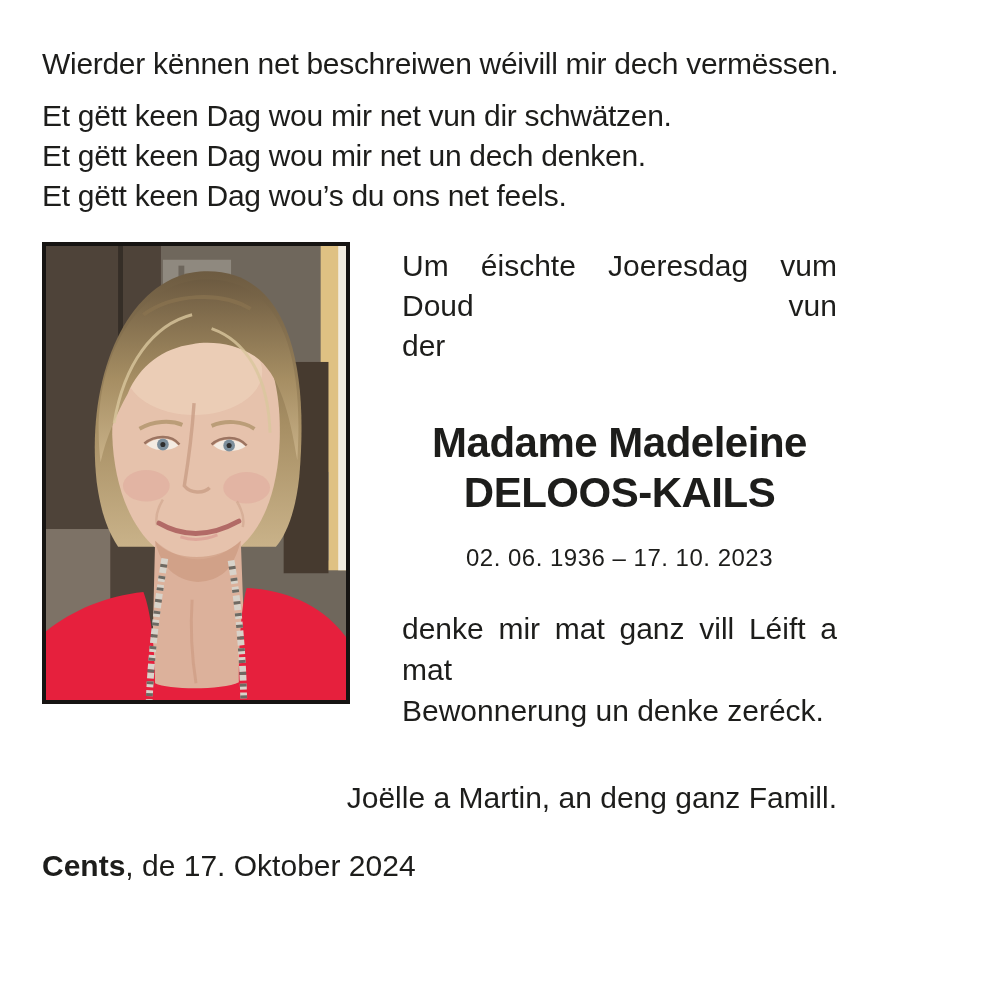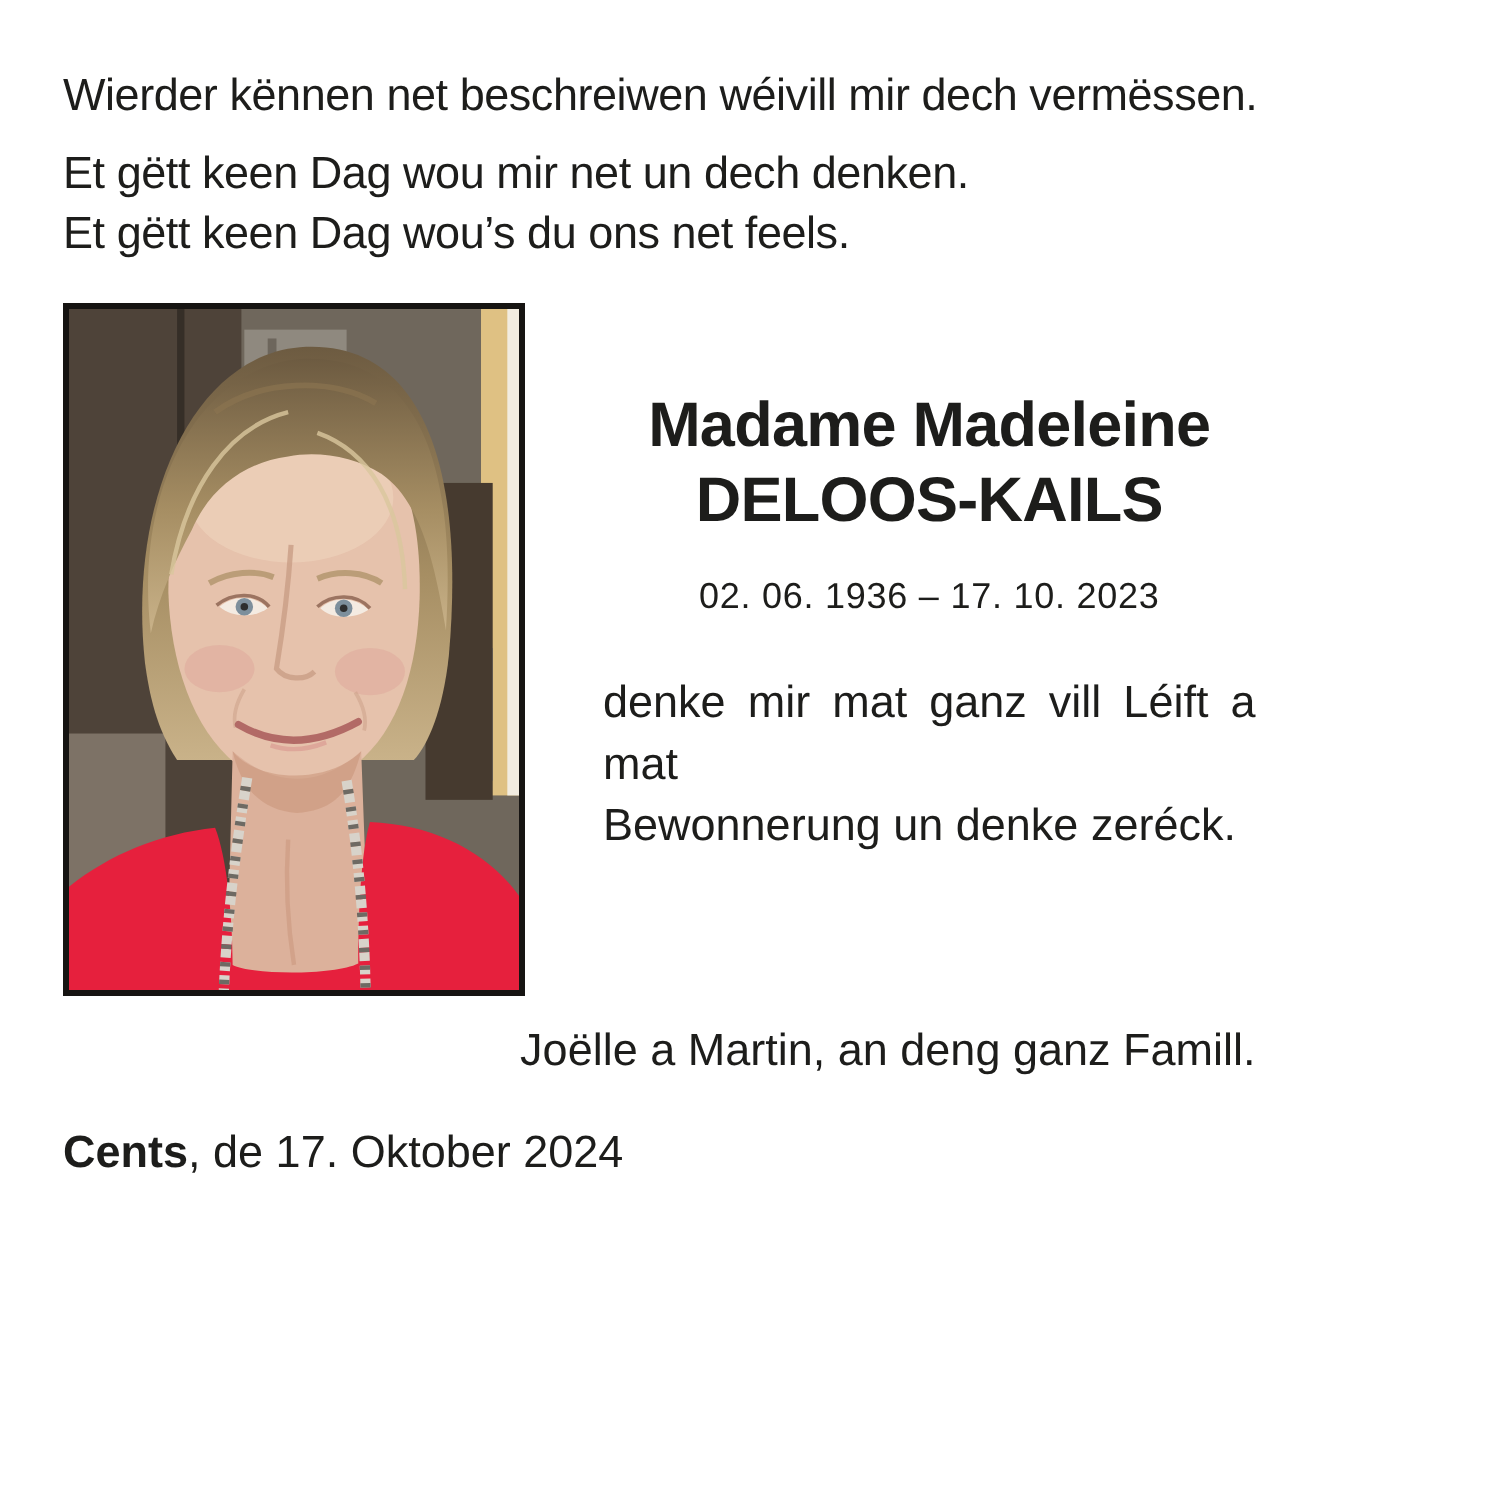--- a/index.html
+++ b/index.html
@@ -110,20 +110,21 @@
   }
   .dateline strong { font-weight: bold; }
 </style>
 </head>
 <body>
 
 <div class="page">
 
   <div class="verse">
     <p class="first">Wierder kënnen net beschreiwen wéivill mir dech vermëssen.</p>
+    <p>Et gëtt keen Dag wou mir net vun dir schwätzen.</p>
     <p>Et gëtt keen Dag wou mir net un dech denken.</p>
     <p>Et gëtt keen Dag wou’s du ons net feels.</p>
   </div>
 
   <div class="main-row">
 
     <div class="photo-frame">
       <svg viewBox="0 0 308 462" preserveAspectRatio="none" role="img">
 
         <rect x="0" y="0" width="308" height="462" fill="#6f675c"></rect>
@@ -189,20 +190,24 @@
         <g>
           <path d="M122,318 C114,366 108,414 106,462" stroke-width="7" fill="none" stroke-dasharray="6 3" stroke="#d8d3ca"></path>
           <path d="M122,318 C114,366 108,414 106,462" stroke-width="7" fill="none" stroke-dasharray="3 9" stroke-dashoffset="6" stroke="#6e6a63"></path>
           <path d="M190,320 C198,368 202,416 203,462" stroke-width="7" fill="none" stroke-dasharray="6 3" stroke="#d8d3ca"></path>
           <path d="M190,320 C198,368 202,416 203,462" stroke-width="7" fill="none" stroke-dasharray="3 9" stroke-dashoffset="6" stroke="#6e6a63"></path>
         </g>
       </svg>
     </div>
 
     <div class="right-col">
+      <p class="intro">
+        <span class="jline">Um éischte Joeresdag vum Doud vun</span>
+        <span class="nline">der</span>
+      </p>
 
       <div class="name-block">
         <span>Madame Madeleine</span>
         <span>DELOOS-KAILS</span>
       </div>
 
       <div class="dates">02. 06. 1936 – 17. 10. 2023</div>
 
       <p class="tribute">
         <span class="jline">denke mir mat ganz vill Léift a mat</span>

